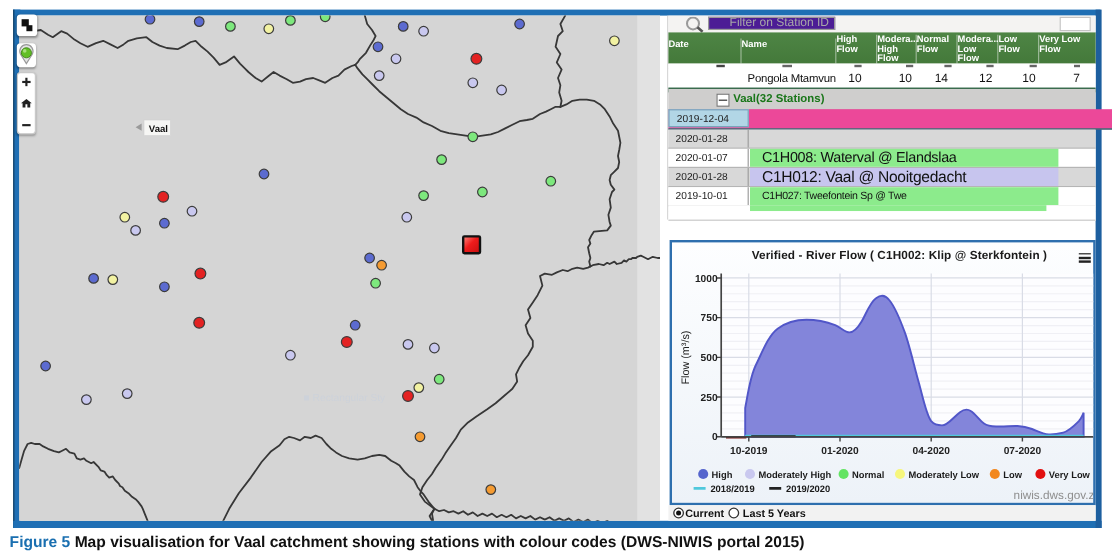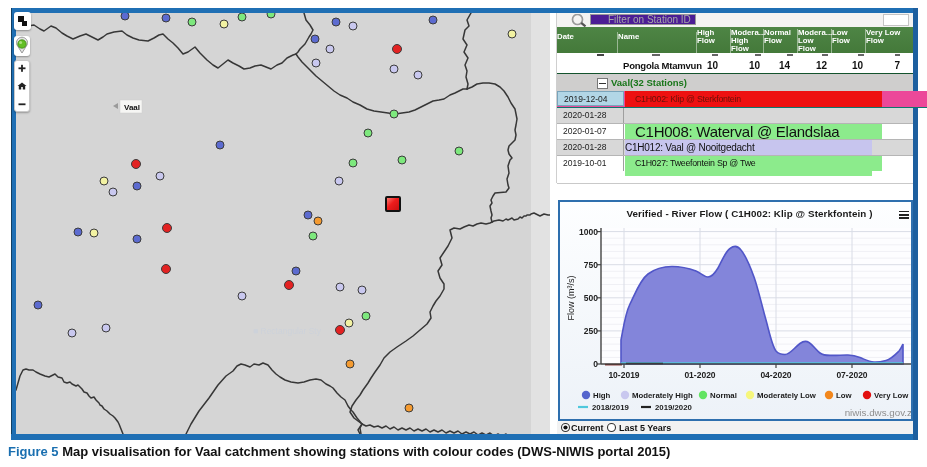--- a/index.html
+++ b/index.html
@@ -153,51 +153,50 @@
   <div style="position:absolute;left:40px;top:1px;width:7px;height:2px;background:#444"></div>
   <div style="position:absolute;left:95px;top:1px;width:8px;height:2px;background:#666"></div>
   <div style="position:absolute;left:155px;top:1px;width:6px;height:2px;background:#666"></div>
   <div style="position:absolute;left:198px;top:1px;width:6px;height:2px;background:#666"></div>
   <div style="position:absolute;left:230px;top:1px;width:6px;height:2px;background:#666"></div>
   <div style="position:absolute;left:265px;top:1px;width:6px;height:2px;background:#666"></div>
   <div style="position:absolute;left:301px;top:1px;width:6px;height:2px;background:#666"></div>
   <div style="position:absolute;left:338px;top:1px;width:5px;height:2px;background:#666"></div>
 </div>
 
-<div class="abs" style="left:557px;top:57px;width:356px;height:16px;background:#fff;border-bottom:4px solid #14532d;font-size:10px;font-weight:bold;color:#111">
+<div class="abs" style="left:557px;top:57px;width:356px;height:16px;background:#fff;border-bottom:4px solid #14532d;font-size:10px;font-weight:normal;color:#111">
   <div style="position:absolute;left:66px;top:3px;font-size:9.5px;letter-spacing:-0.2px">Pongola Mtamvun</div>
   <div style="position:absolute;left:140px;width:21px;top:3px;text-align:right">10</div>
   <div style="position:absolute;left:174px;width:29px;top:3px;text-align:right">10</div>
   <div style="position:absolute;left:207px;width:26px;top:3px;text-align:right">14</div>
   <div style="position:absolute;left:241px;width:29px;top:3px;text-align:right">12</div>
   <div style="position:absolute;left:275px;width:31px;top:3px;text-align:right">10</div>
   <div style="position:absolute;left:309px;width:34px;top:3px;text-align:right">7</div>
 </div>
 
 <div class="abs" style="left:557px;top:74px;width:356px;height:17px;background:#cfcecd;border-bottom:1px solid #b5b5b5">
   <div style="position:absolute;left:40px;top:4px;width:9px;height:9px;background:#fff;border:1px solid #777">
       <div style="position:absolute;left:1px;top:3.5px;width:7px;height:1.5px;background:#333"></div>
     </div>
   <div style="position:absolute;left:54px;top:3px;font-size:9.5px;font-weight:bold;color:#197619">Vaal(32 Stations)</div>
 </div>
 
 <div class="abs" style="left:557px;top:91px;width:384px;height:16px;background:#ec4899;border-bottom:1px solid #0f766e">
   <div style="position:absolute;left:0;top:0;width:67px;height:15px;background:#b2d6e6;border:1px solid #79a4bb;box-sizing:border-box;font-size:8.5px;color:#222;line-height:15px;padding-left:6px">2019-12-04</div>
-  <div style="position:absolute;left:68px;top:0;width:247px;height:16px;background:#ee1111;font-size:8.8px;letter-spacing:-0.25px;color:#6b1207;line-height:16px;padding-left:10px">C1H002: Klip @ Sterkfontein</div>
 </div>
 <div class="abs" style="left:557px;top:108px;width:356px;height:15px;background:#d8d8d8;border-bottom:1px solid #b5b5b5">
   <div style="position:absolute;left:0;top:0;width:67px;height:15px;border-right:1px solid #9f9f9f;box-sizing:border-box;font-size:8.5px;color:#222;line-height:15px;padding-left:6px">2020-01-28</div>
 </div>
 <div class="abs" style="left:557px;top:124px;width:356px;height:15px;background:#fff;border-bottom:1px solid #b5b5b5">
   <div style="position:absolute;left:0;top:0;width:67px;height:15px;border-right:1px solid #9f9f9f;box-sizing:border-box;font-size:8.5px;color:#222;line-height:15px;padding-left:6px">2020-01-07</div>
-  <div style="position:absolute;left:68px;top:0;width:247px;height:15px;background:#8ceb8c;font-size:15px;letter-spacing:-0.25px;color:#111;line-height:15px;padding-left:10px">C1H008: Waterval @ Elandslaa</div>
+  <div style="position:absolute;left:68px;top:0;width:247px;height:15px;background:#8ceb8c;font-size:12px;letter-spacing:-0.25px;color:#111;line-height:15px;padding-left:10px">C1H008: Waterval @ Elandslaa</div>
 </div>
 <div class="abs" style="left:557px;top:140px;width:356px;height:15px;background:#d8d8d8;border-bottom:1px solid #b5b5b5">
   <div style="position:absolute;left:0;top:0;width:67px;height:15px;border-right:1px solid #9f9f9f;box-sizing:border-box;font-size:8.5px;color:#222;line-height:15px;padding-left:6px">2020-01-28</div>
-  <div style="position:absolute;left:68px;top:0;width:247px;height:15px;background:#c7c5ee;font-size:10px;letter-spacing:-0.25px;color:#111;line-height:15px;">C1H012: Vaal @ Nooitgedacht</div>
+  <div style="position:absolute;left:68px;top:0;width:247px;height:15px;background:#c7c5ee;font-size:13px;letter-spacing:-0.25px;color:#111;line-height:15px;padding-left:10px">C1H012: Vaal @ Nooitgedacht</div>
 </div>
 <div class="abs" style="left:557px;top:156px;width:356px;height:15px;background:#fff;border-bottom:1px solid #b5b5b5">
   <div style="position:absolute;left:0;top:0;width:67px;height:15px;border-right:1px solid #9f9f9f;box-sizing:border-box;font-size:8.5px;color:#222;line-height:15px;padding-left:6px">2019-10-01</div>
   <div style="position:absolute;left:68px;top:0;width:247px;height:15px;background:#8ceb8c;font-size:8.8px;letter-spacing:-0.25px;color:#111;line-height:15px;padding-left:10px">C1H027: Tweefontein Sp @ Twe</div>
 </div>
 
 <div class="abs" style="left:557px;top:171px;width:356px;height:5px;background:#fff">
   <div style="position:absolute;left:68px;top:0;width:247px;height:5px;background:#8ceb8c"></div>
 </div>
 <div class="abs" style="left:557px;top:176px;width:356px;height:7px;background:#fff;border-bottom:1px solid #c9c9c9"></div>

